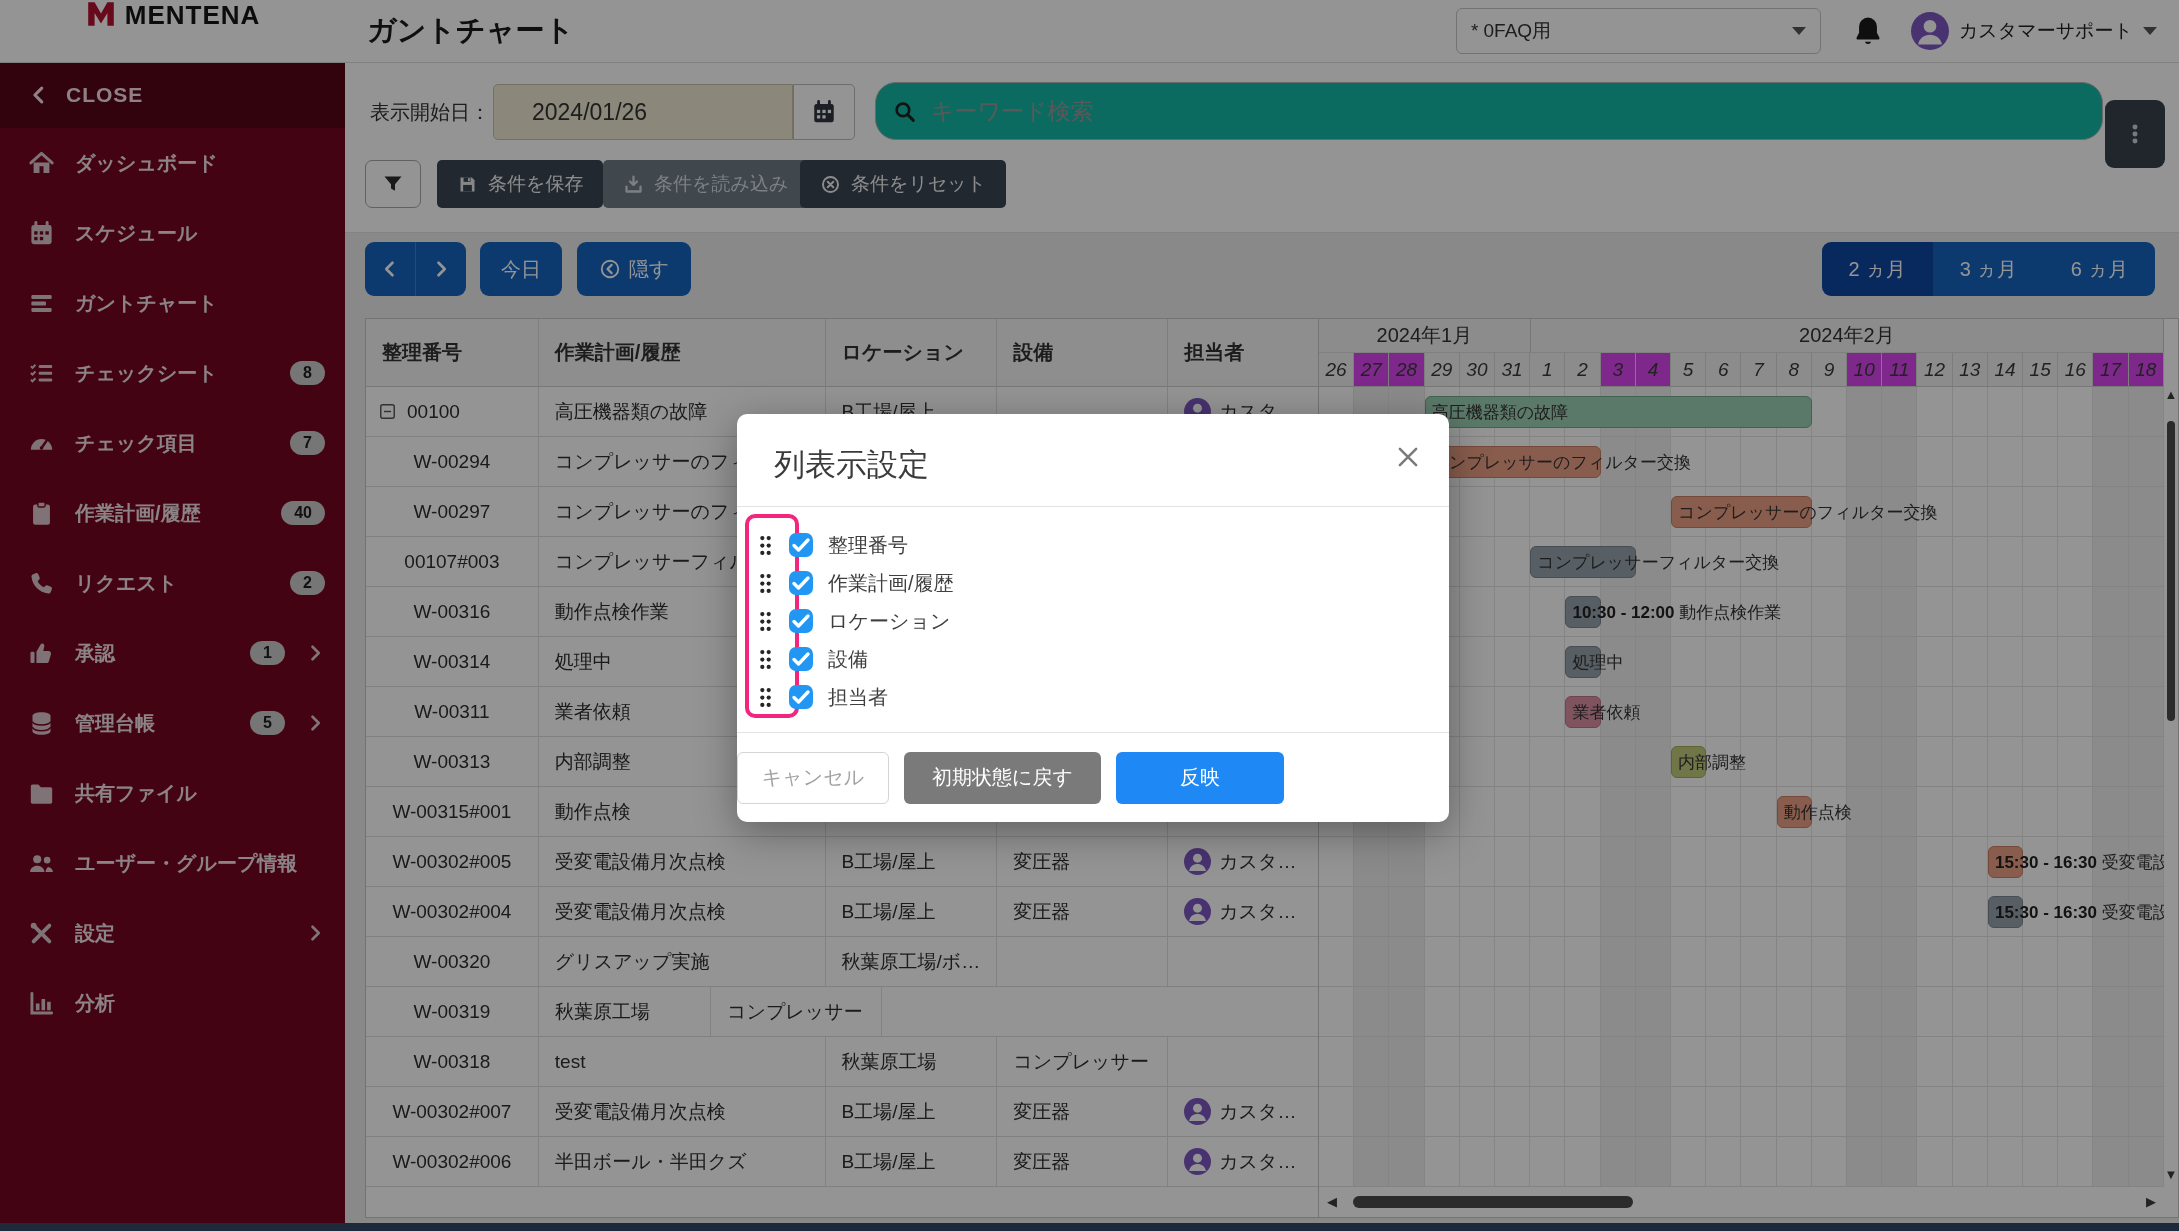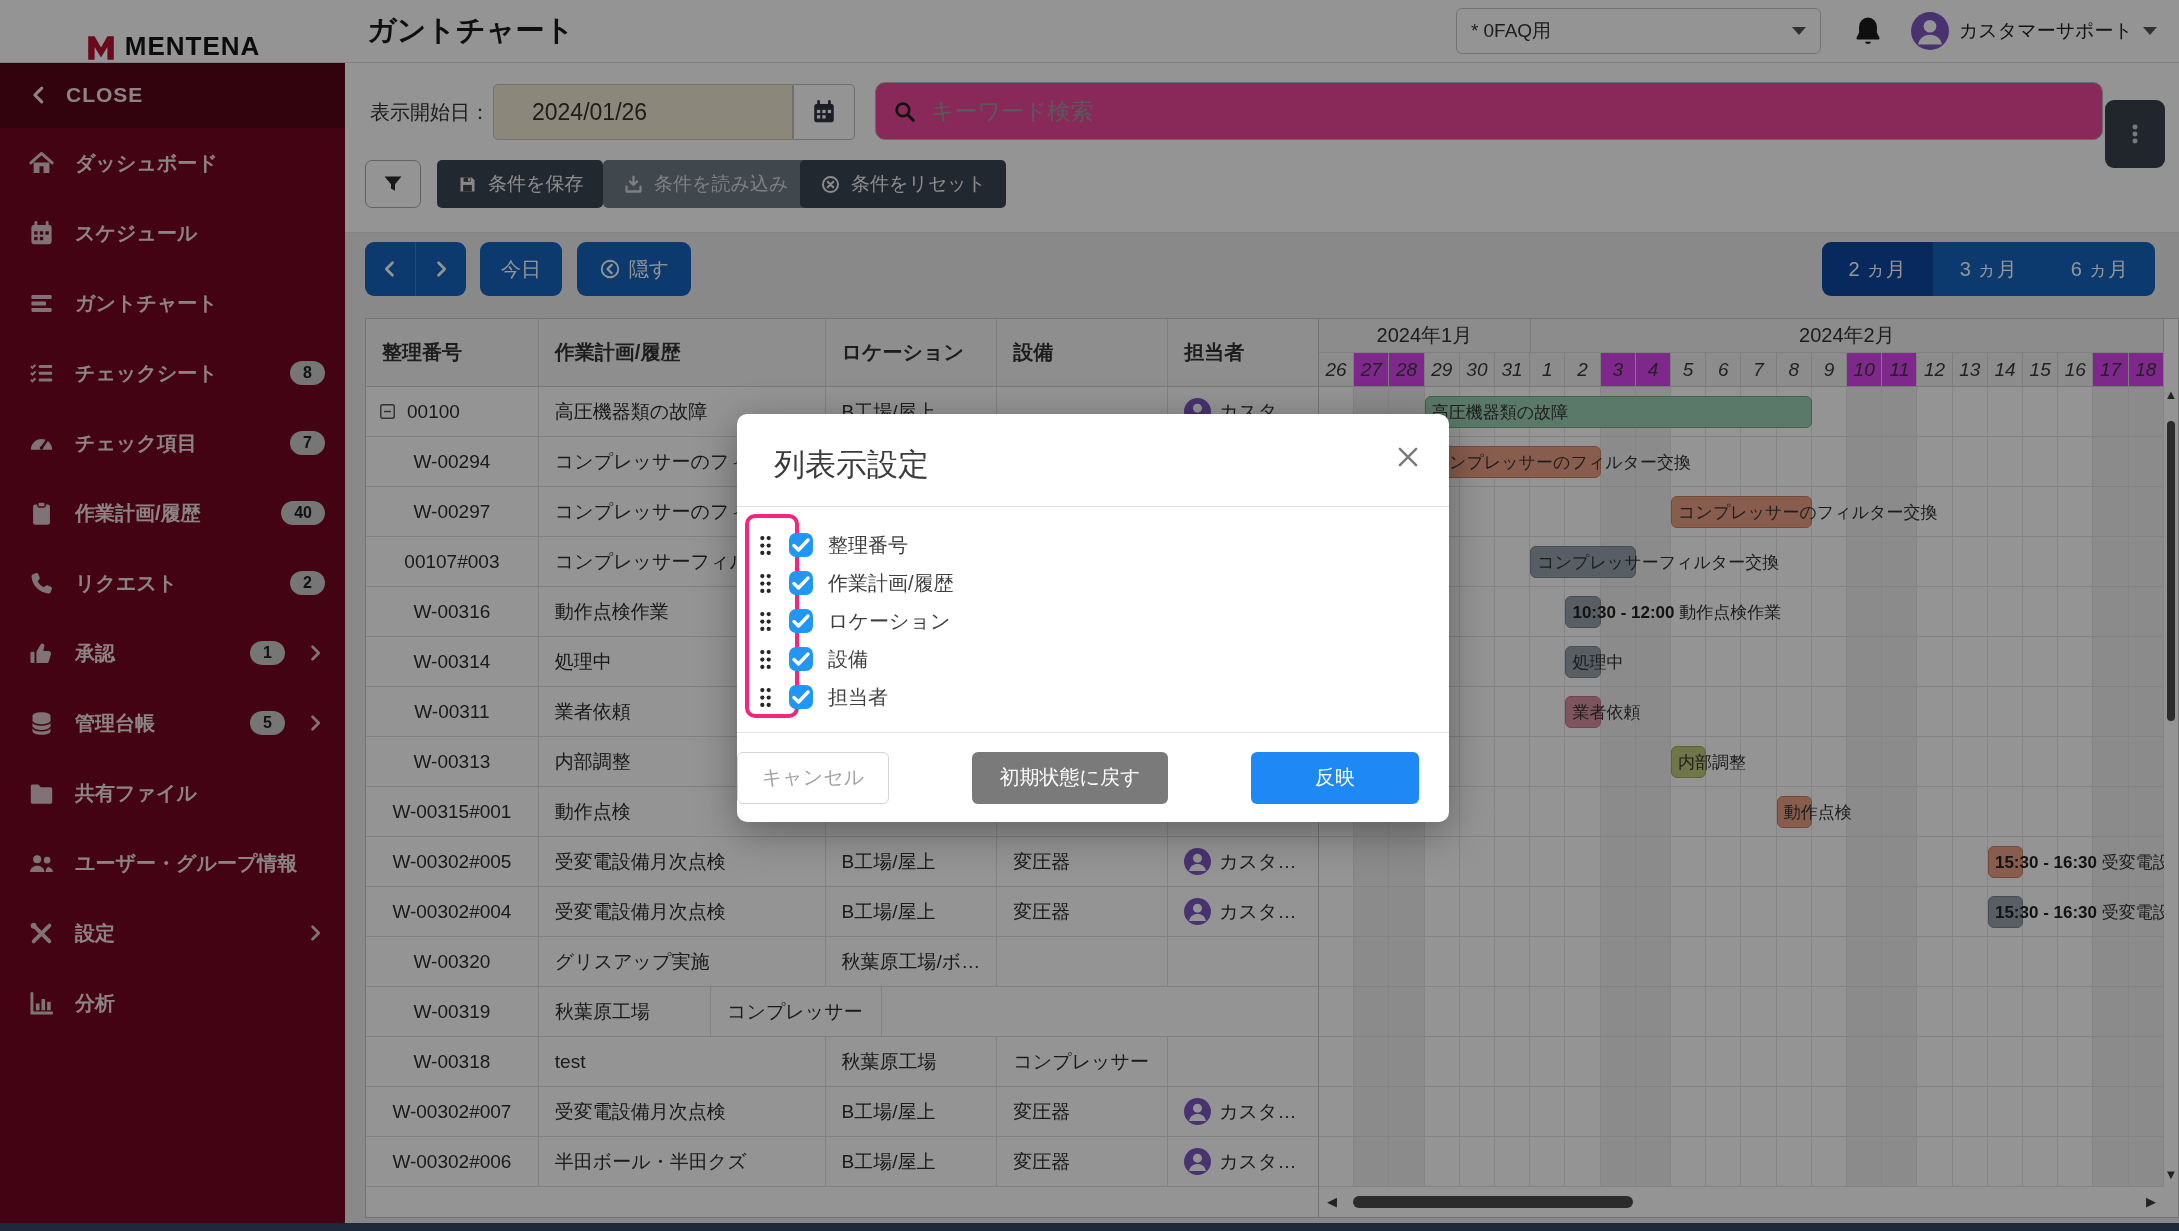--- a/index.html
+++ b/index.html
@@ -4,21 +4,21 @@
 <style>
   html,body{margin:0;padding:0;}
   body{width:2179px;height:1231px;position:relative;overflow:hidden;background:#ededed;
        font-family:"Liberation Sans","DejaVu Sans",sans-serif;color:#333;}
   .ic{display:block;width:100%;height:100%;}
   .ik{display:inline-block;flex:none;}
 
   
   .topbar{position:absolute;left:0;top:0;width:2179px;height:62px;background:#fff;
           border-bottom:1px solid #ddd;display:flex;align-items:center;z-index:5;}
-  .logo{width:345px;height:62px;display:flex;align-items:flex-end;justify-content:center;gap:8px;cursor:pointer;}
+  .logo{width:345px;height:62px;display:flex;align-items:flex-start;justify-content:center;gap:8px;cursor:pointer;}
   .logo .ik{width:32px;height:28px;}
   .logo-text{font-size:26px;font-weight:bold;color:#151515;letter-spacing:1px;}
   .page-title{font-size:29px;font-weight:bold;color:#1a1a1a;margin-left:22px;flex:1;}
   .ws-select{width:335px;height:44px;border:1px solid #c6c6c6;border-radius:6px;background:#fff;
              display:flex;align-items:center;padding:0 14px;font-size:19px;color:#333;cursor:pointer;}
   .ws-select .lbl{flex:1;}
   .caret{width:0;height:0;border-left:7px solid transparent;border-right:7px solid transparent;
          border-top:8px solid #555;display:inline-block;}
   .bell{width:34px;height:34px;color:#1b1b1b;margin:0 26px 0 30px;cursor:pointer;}
   .user{display:flex;align-items:center;gap:10px;margin-right:22px;cursor:pointer;}
@@ -40,22 +40,22 @@
   
   .toolbar{position:absolute;left:345px;top:62px;width:1834px;height:170px;background:#fff;border-bottom:1px solid #e2e2e2;}
   .tb-label{position:absolute;left:25px;top:22px;height:56px;line-height:56px;font-size:20px;color:#333;}
   .date-field{position:absolute;left:148px;top:22px;width:300px;height:56px;background:#efe9d2;
               border:1px solid #c9c3ab;border-radius:5px 0 0 5px;box-sizing:border-box;padding-left:20px;}
   .date-field input{width:100%;height:100%;background:transparent;border:none;outline:none;
               font-size:23px;color:#333;padding:0 0 0 18px;font-family:inherit;}
   .cal-btn{position:absolute;left:448px;top:22px;width:62px;height:56px;background:#fff;border:1px solid #bdbdbd;
            border-radius:0 5px 5px 0;box-sizing:border-box;display:flex;align-items:center;justify-content:center;cursor:pointer;--hole:#fff;}
   .cal-btn .ik{width:26px;height:26px;color:#2f3540;}
-  .search-box{position:absolute;left:530px;top:20px;width:1228px;height:58px;border:1px solid #b5b5b5;border-radius:10px;
-              background:#ec4899;box-sizing:border-box;display:flex;align-items:center;padding:0 16px;gap:12px;}
+  .search-box{position:absolute;left:530px;top:20px;width:1228px;height:58px;border:1px solid #b5b5b5;border-radius:21px;
+              background:#14b8a6;box-sizing:border-box;display:flex;align-items:center;padding:0 16px;gap:12px;}
   .search-box .ik{width:25px;height:25px;color:#222;}
   .search-box input{flex:1;border:none;outline:none;font-size:23px;color:#333;font-family:inherit;background:transparent;}
   .search-box input::placeholder{color:#9a9a9a;}
   .kebab-btn{position:absolute;right:14px;top:38px;width:60px;height:68px;background:#3a434e;border-radius:9px;
              display:flex;align-items:center;justify-content:center;cursor:pointer;}
   .kebab-btn .ik{width:26px;height:34px;color:#cfd4d9;}
   .filter-btn{position:absolute;left:20px;top:98px;width:56px;height:48px;background:#fff;border:1px solid #a8a8a8;
               border-radius:7px;box-sizing:border-box;display:flex;align-items:center;justify-content:center;cursor:pointer;}
   .filter-btn .ik{width:24px;height:24px;color:#2b2b2b;}
   .cond-btn{position:absolute;top:98px;height:48px;border:none;border-radius:5px;display:flex;align-items:center;
@@ -134,21 +134,21 @@
   .modal-close{position:absolute;right:26px;top:28px;width:30px;height:30px;color:#7a7a7a;cursor:pointer;}
   .modal-divider{position:absolute;left:0;top:92px;width:100%;border-bottom:1px solid #e3e3e3;}
   .modal-rows{position:absolute;left:20px;top:112px;right:20px;}
   .mrow{height:38px;display:flex;align-items:center;}
   .drag-handle{width:17px;height:25px;color:#262626;cursor:grab;flex:none;}
   .mcheck{width:24px;height:24px;border-radius:7px;background:#2196f3;margin-left:15px;flex:none;cursor:pointer;}
   .mlabel{margin-left:15px;font-size:20px;color:#3f3f3f;white-space:nowrap;}
   .pinkbox{position:absolute;left:8px;top:100px;width:46px;height:196px;border:4px solid #f2267c;border-radius:10px;
            pointer-events:none;}
   .modal-footer{position:absolute;left:0;right:0;bottom:0;height:90px;border-top:1px solid #e3e3e3;
-                display:flex;align-items:center;justify-content:space-between;gap:15px;padding-right:30px;box-sizing:border-box;}
+                display:flex;align-items:center;justify-content:flex-start;gap:15px;padding-right:30px;box-sizing:border-box;}
   .m-btn{height:52px;border-radius:6px;font-size:20px;font-family:inherit;border:none;cursor:pointer;}
   .m-cancel{width:152px;background:#fff;border:1px solid #d4d4d4;color:#a3a3a3;}
   .m-reset{padding:0 28px;background:#7a7a7a;color:#fff;}
   .m-apply{width:168px;background:#1e88f5;color:#fff;}
 </style>
 </head>
 <body>
 
 <div class="screen">
 

